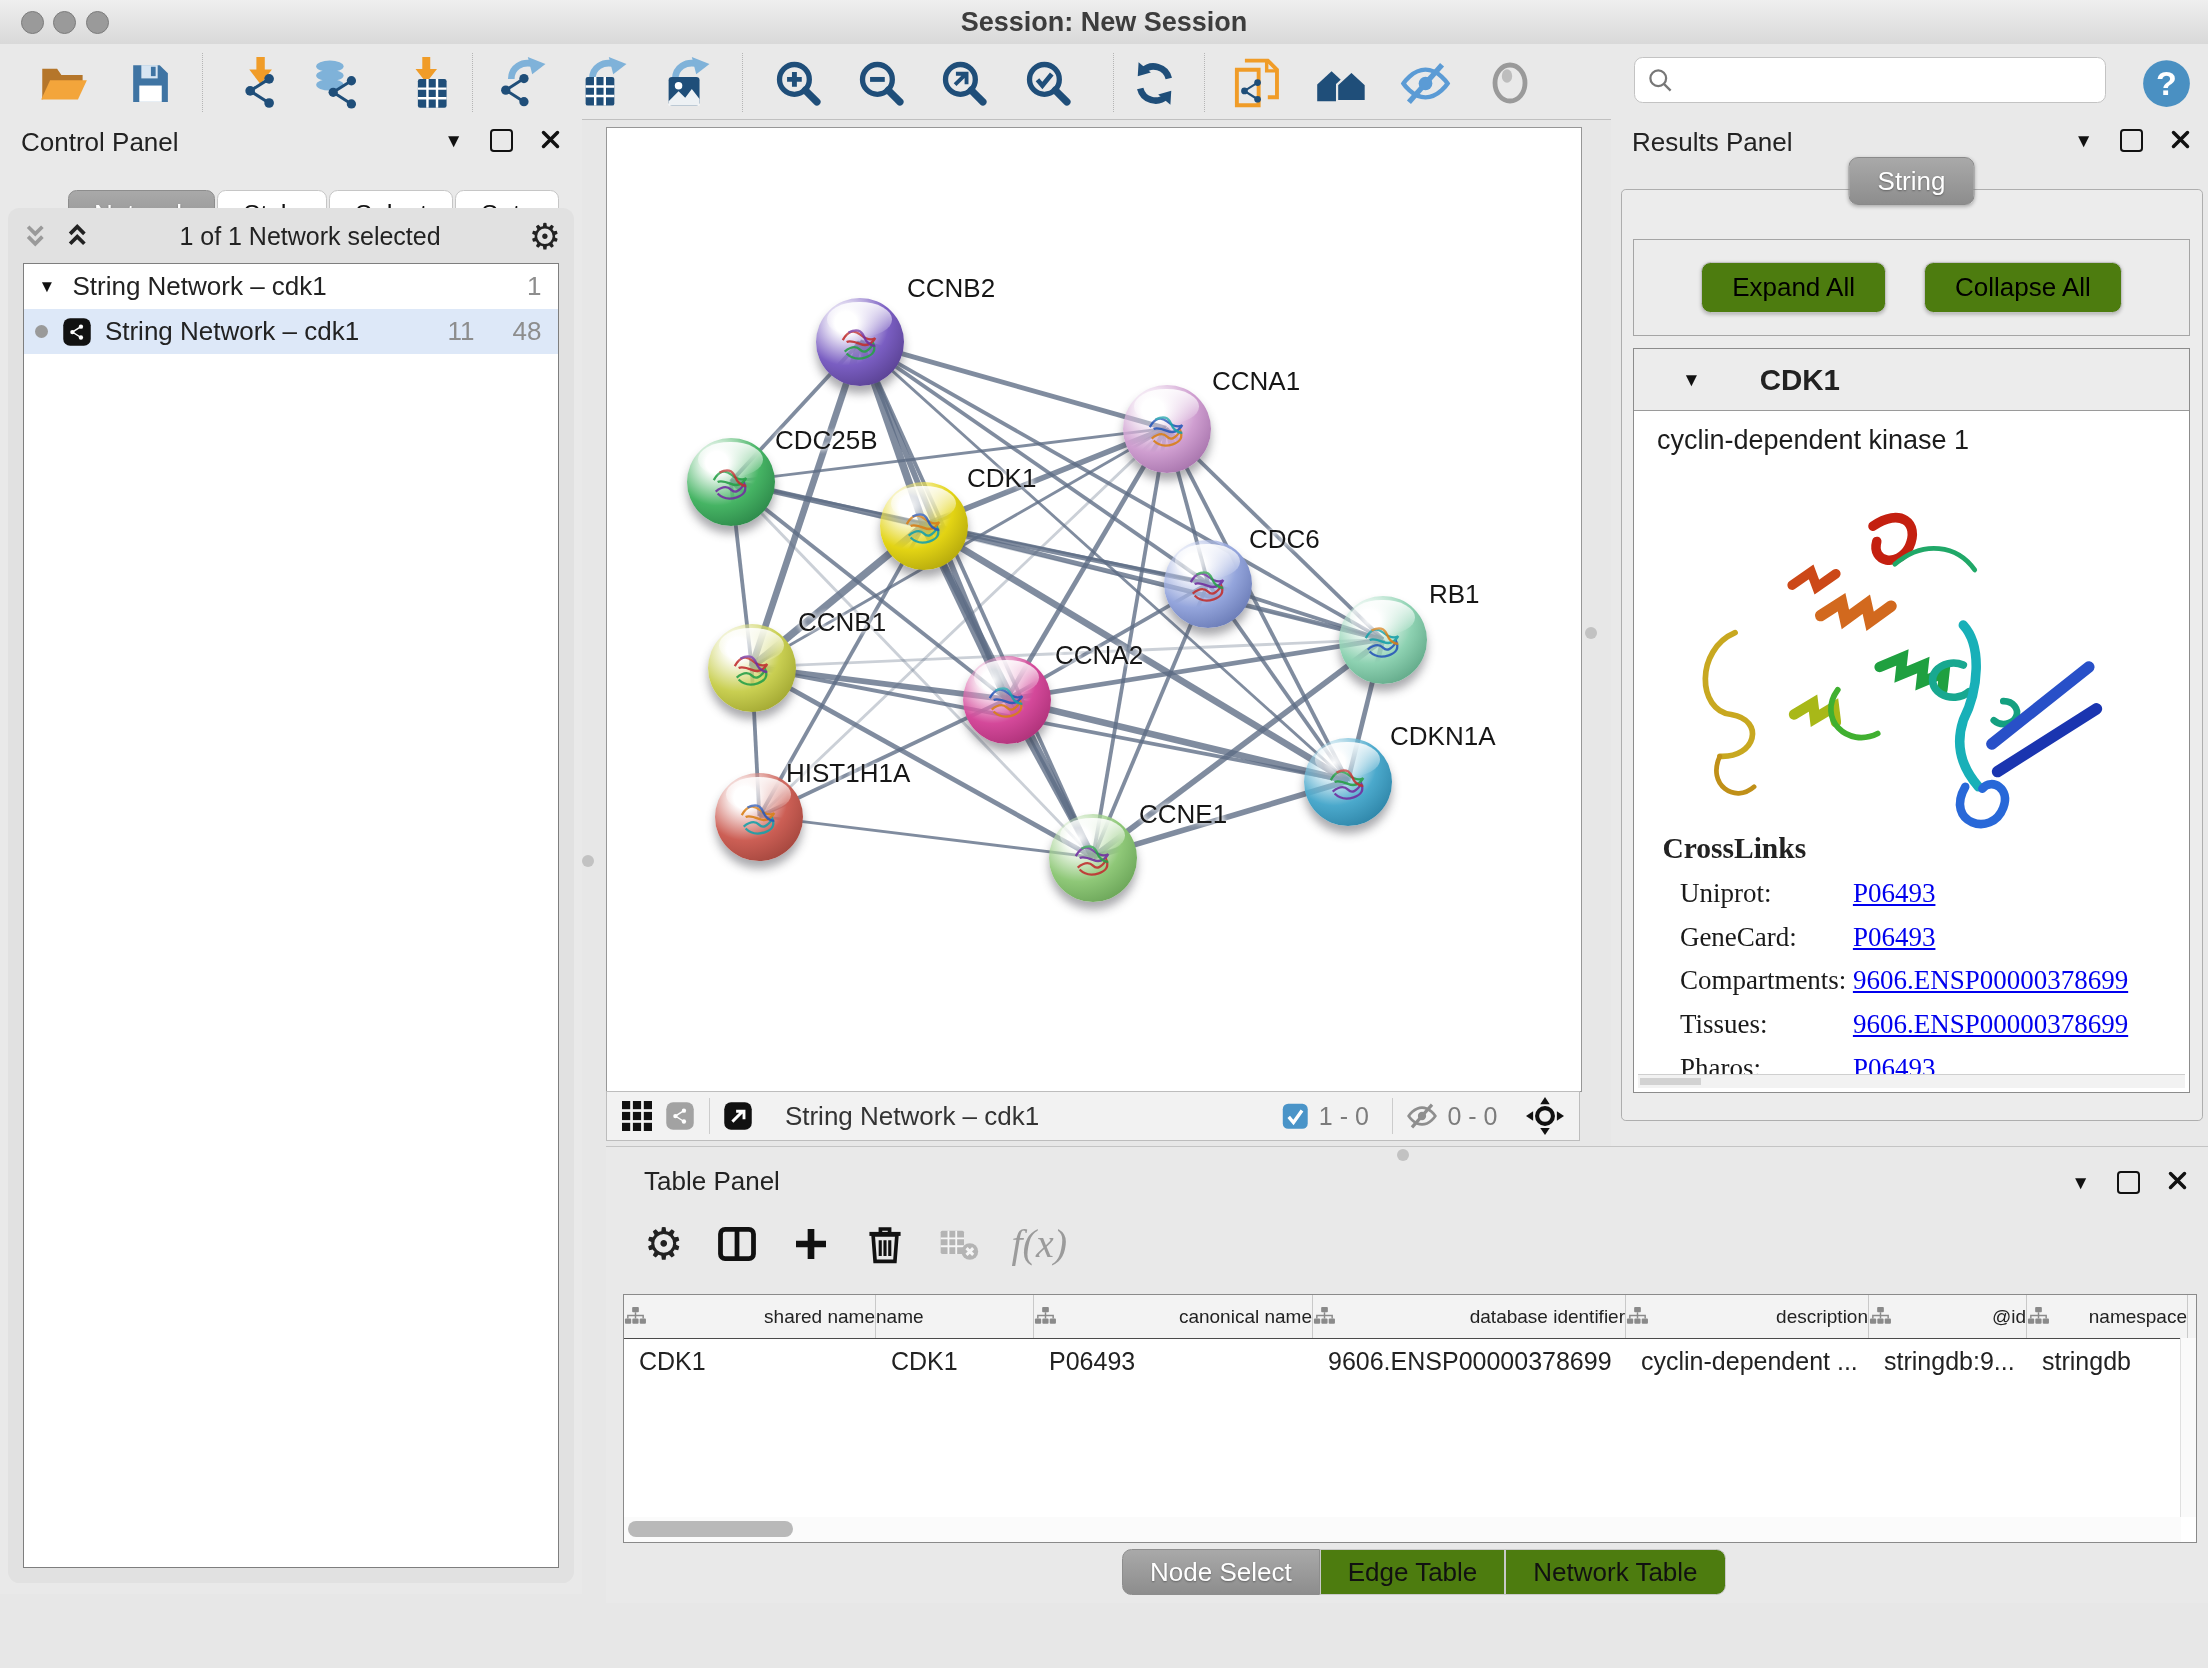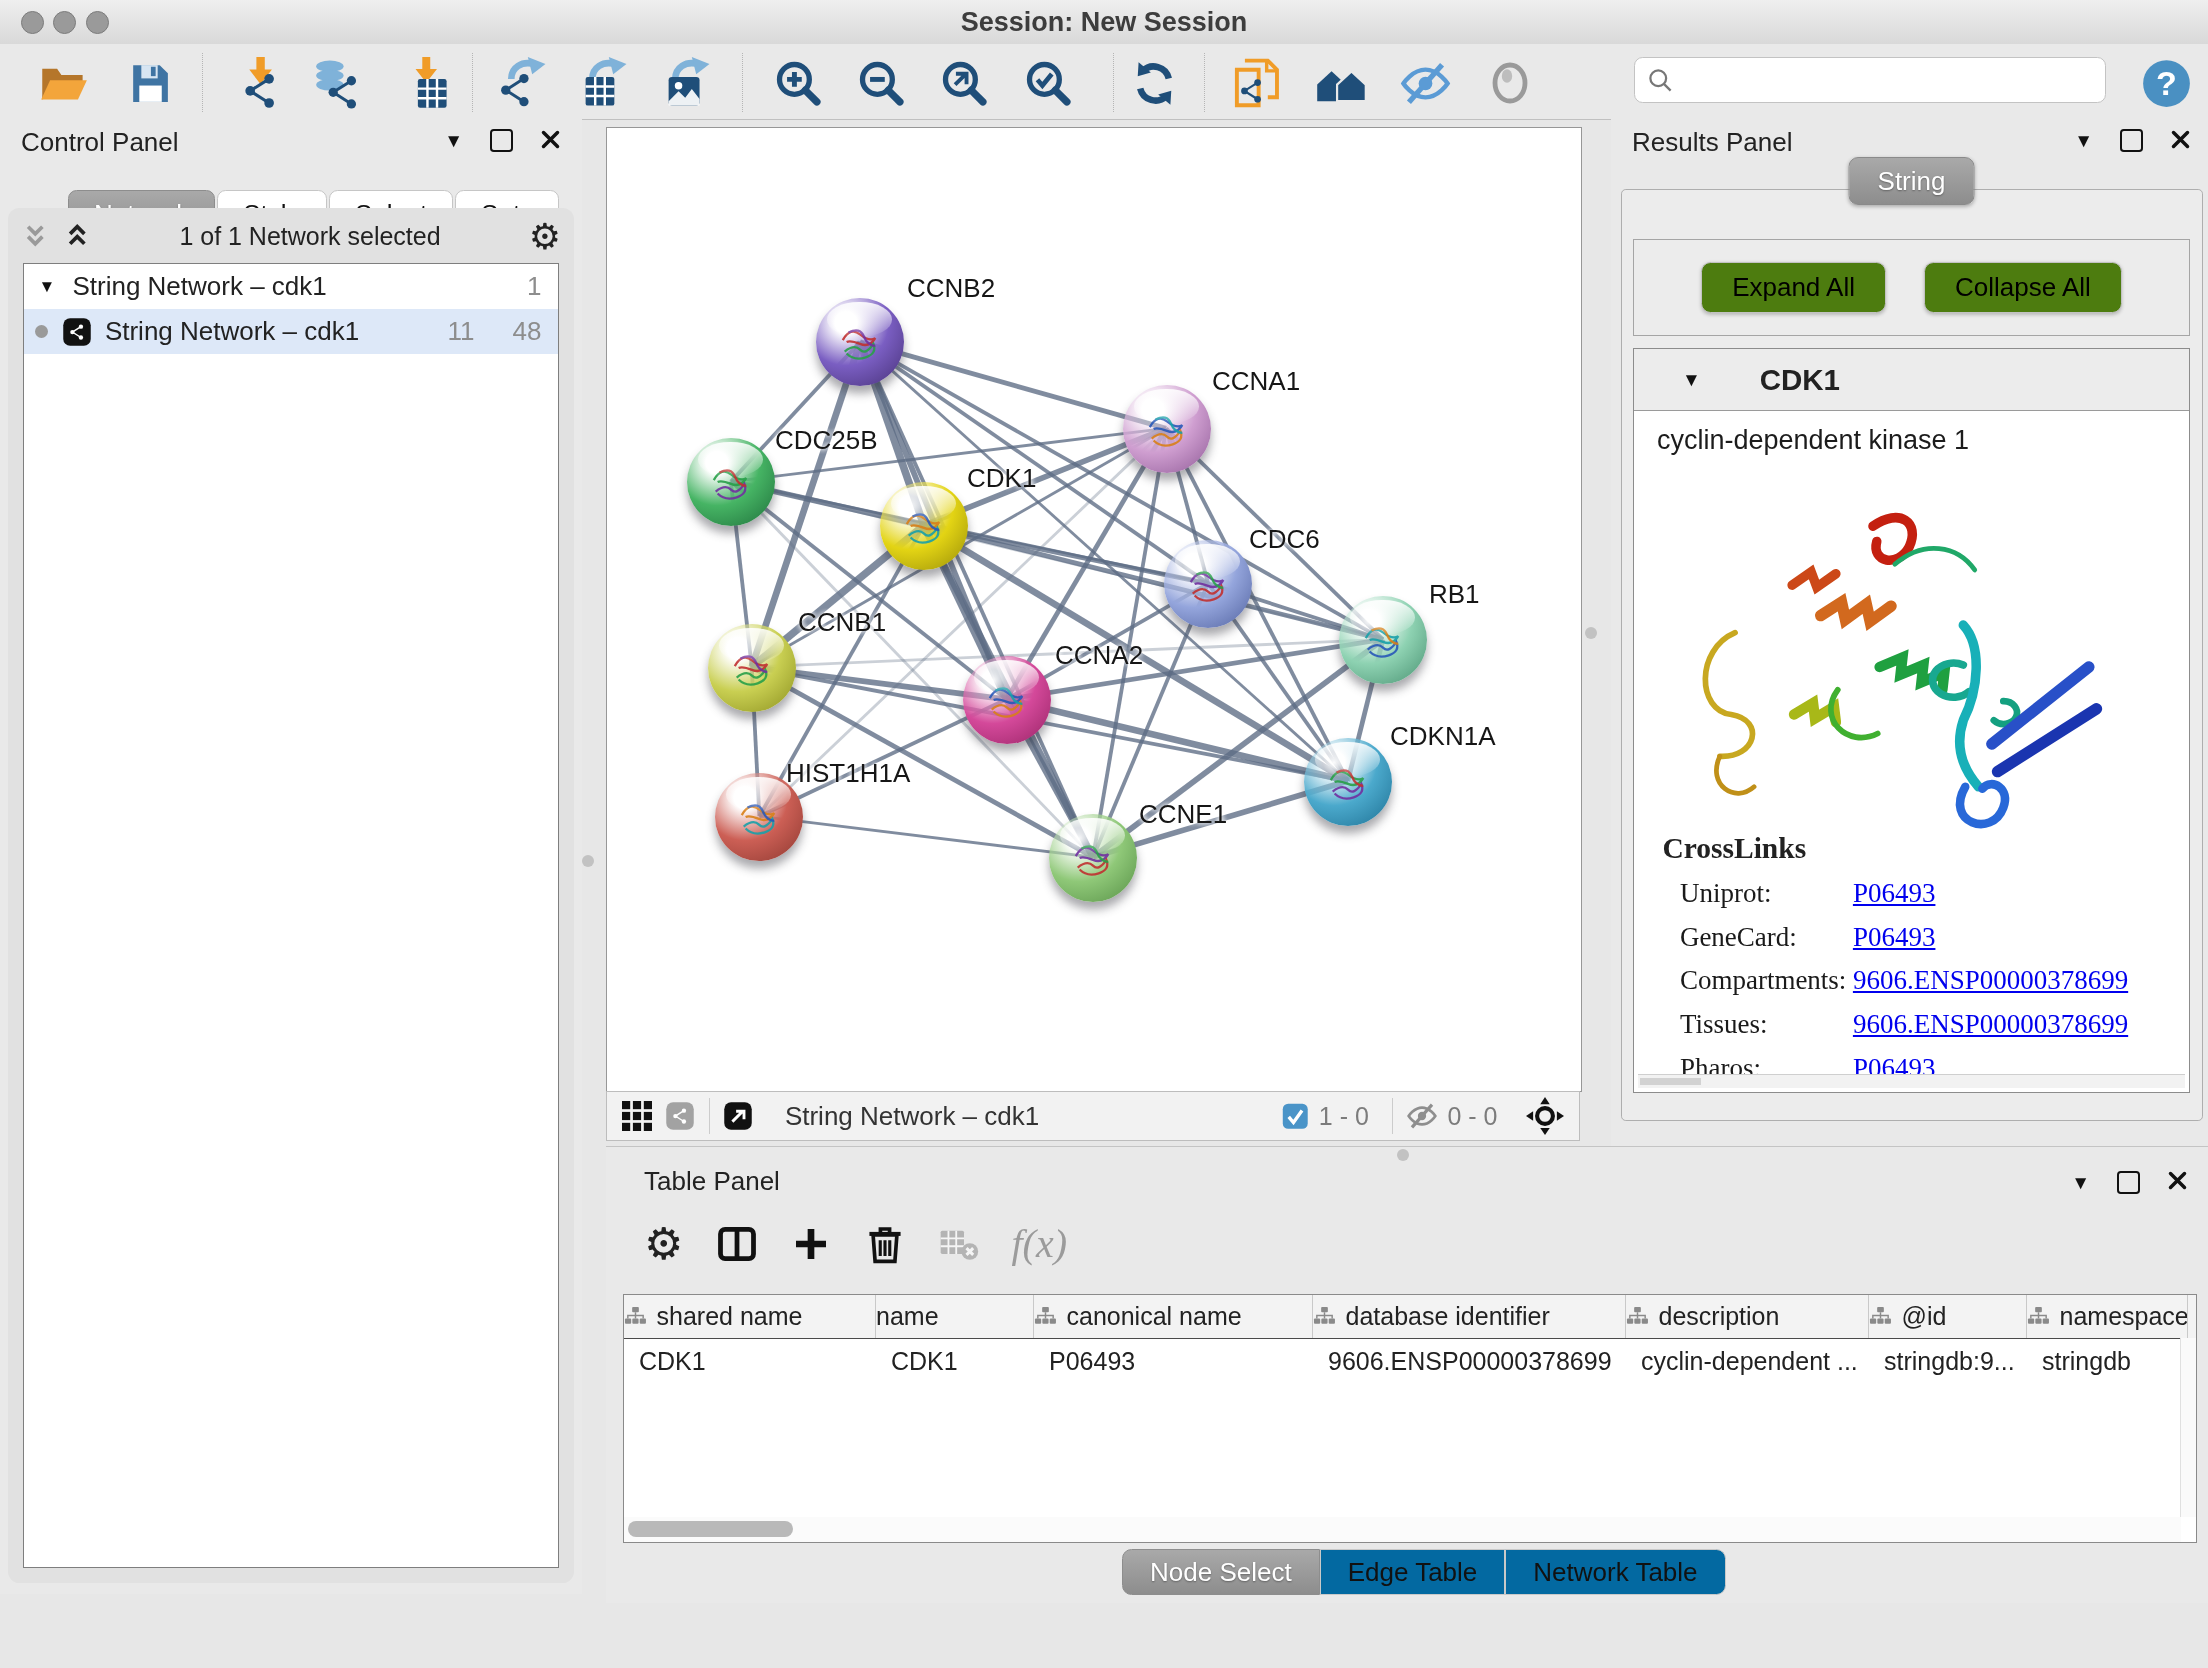--- a/index.html
+++ b/index.html
@@ -91,29 +91,29 @@
   .rp-thumb{position:absolute;left:1.9px;top:2.9px;width:61px;height:7.6px;background:#d2d2d2;}
   
   .table-panel{position:absolute;left:606px;top:1146px;width:1603px;height:457px;background:#e9e9e9;
     border-top:1px solid #c4c4c4;box-sizing:border-box;}
   .tp-title{position:absolute;left:38px;top:19px;}
   .tp-toolbar{position:absolute;left:38px;top:63px;height:67px;display:flex;align-items:center;gap:32px;}
   .fx{font-family:"Liberation Serif",serif;font-style:italic;font-size:40px;color:#9b9b9b;}
   .tbl{position:absolute;left:17px;top:147px;width:1574px;height:249px;background:#fff;
     border:1.9px solid #8a8a8a;box-sizing:border-box;overflow:hidden;}
   .tbl-head{display:flex;height:43px;background:#f3f3f3;border-bottom:1.9px solid #4a4a4a;}
-  .th{display:flex;align-items:center;justify-content:flex-start;gap:9.5px;font-size:25px;
+  .th{display:flex;align-items:center;justify-content:space-between;gap:9.5px;font-size:19px;
     border-right:1px solid #c9c9c9;box-sizing:border-box;overflow:hidden;white-space:nowrap;}
   .tbl-row{display:flex;height:44px;align-items:center;}
   .td{font-size:25px;padding-left:15px;box-sizing:border-box;overflow:hidden;white-space:nowrap;}
   .h-track{position:absolute;left:0;right:15px;bottom:0;height:25px;background:#fbfbfb;}
   .h-thumb{position:absolute;left:3.8px;top:3.8px;width:165px;height:16px;border-radius:8.6px;background:#b9b9b9;}
   .v-strip{position:absolute;right:0;top:43px;bottom:25px;width:15px;background:#fafafa;border-left:1px solid #e0e0e0;}
   .tp-tabs{position:absolute;left:516px;bottom:7.6px;display:flex;}
-  .tp-tab{font-size:26px;padding:6.7px 27px;background:#0369a1;border:1px solid #c9c9c9;color:#111;}
+  .tp-tab{font-size:26px;padding:6.7px 27px;background:#4d7c0f;border:1px solid #c9c9c9;color:#111;}
   .tp-tab:first-child{border-radius:9.5px 0 0 9.5px;}
   .tp-tab:last-child{border-radius:0 9.5px 9.5px 0;}
   .tp-tab.sel{background:linear-gradient(#a9a9a9,#8d8d8d);color:#fff;border-color:#8d8d8d;
     text-shadow:0 1px 1.9px rgba(0,0,0,.35);}
   
   .statusbar{position:absolute;left:0;top:1594px;width:2208px;height:74px;background:#ececec;
     border-top:1px solid #c6c6c6;box-sizing:border-box;}
   .sb-btn{position:absolute;top:19px;width:57px;height:51px;background:#f6f6f6;border:1.9px solid #9f9f9f;
     display:flex;align-items:center;justify-content:center;box-sizing:border-box;}
   .mem-btn{position:absolute;right:21px;top:15px;height:48px;background:#f6f6f6;border:1.9px solid #a5a5a5;

